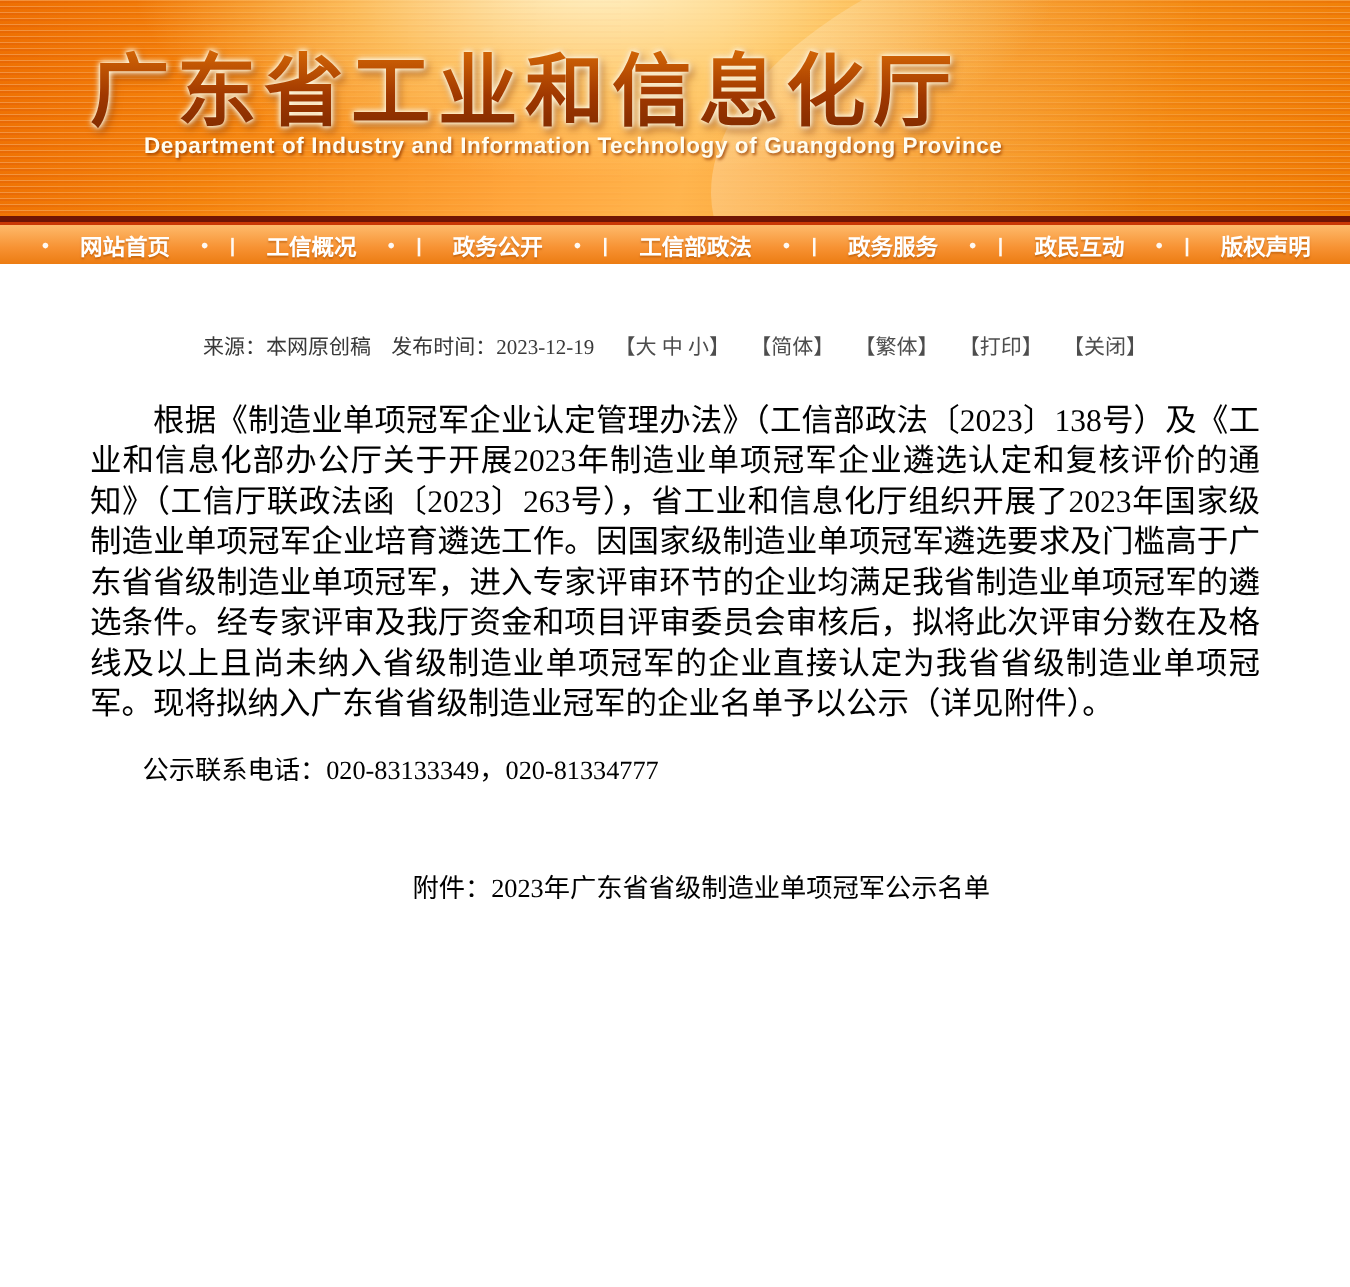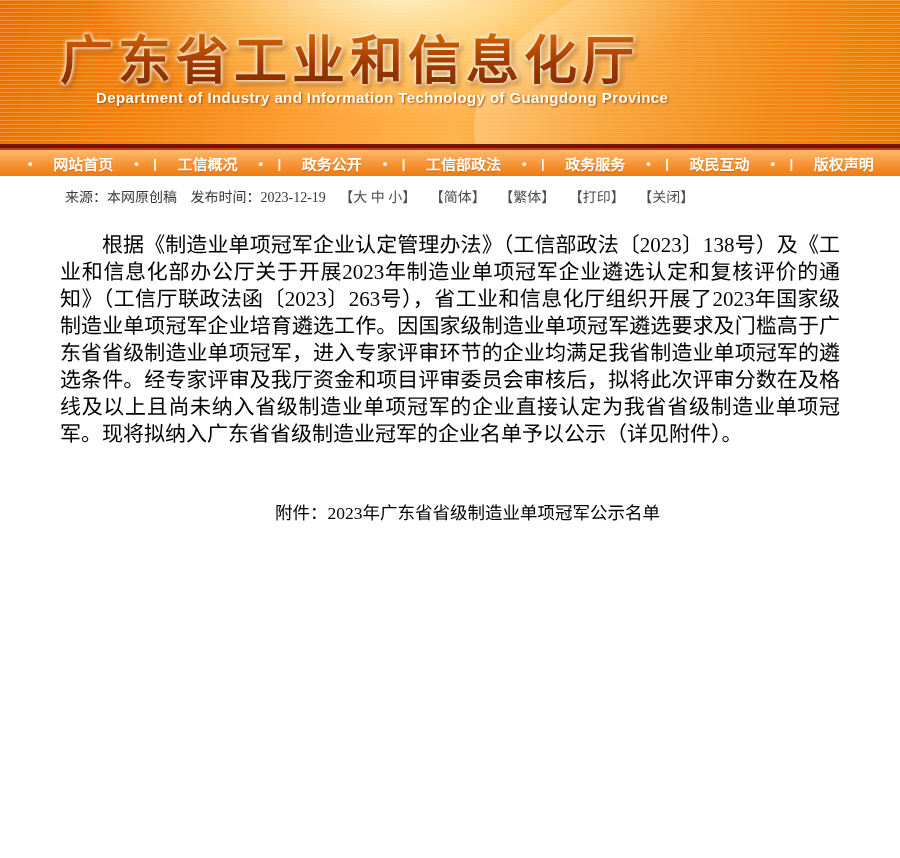--- a/index.html
+++ b/index.html
@@ -115,21 +115,22 @@
     padding-bottom: 8px;
   }
   .article-title {
     margin: 62px 0 0 0;
     text-align: center;
     font-size: 21px;
     font-weight: bold;
     color: #000;
   }
   .article-meta {
-    margin-top: 10px;
+    margin-top: 44px;
+    text-align: center;
     font-size: 14px;
     color: #383838;
   }
   .article-meta span { margin: 0 5px; }
   .article-meta .ctrl {
     color: #4d4d4d;
     cursor: pointer;
   }
   .para {
     margin: 26px 0 0 0;
@@ -190,16 +191,17 @@
     <span>发布时间：2023-12-19</span>
     <span class="ctrl">【大 中 小】</span>
     <span class="ctrl">【简体】</span>
     <span class="ctrl">【繁体】</span>
     <span class="ctrl">【打印】</span>
     <span class="ctrl">【关闭】</span>
   </div>
 
   <p class="para">根据《制造业单项冠军企业认定管理办法》（工信部政法〔2023〕138号）及《工业和信息化部办公厅关于开展2023年制造业单项冠军企业遴选认定和复核评价的通知》（工信厅联政法函〔2023〕263号），省工业和信息化厅组织开展了2023年国家级制造业单项冠军企业培育遴选工作。因国家级制造业单项冠军遴选要求及门槛高于广东省省级制造业单项冠军，进入专家评审环节的企业均满足我省制造业单项冠军的遴选条件。经专家评审及我厅资金和项目评审委员会审核后，拟将此次评审分数在及格线及以上且尚未纳入省级制造业单项冠军的企业直接认定为我省省级制造业单项冠军。现将拟纳入广东省省级制造业冠军的企业名单予以公示（详见附件）。</p>
 
+  <p class="contact-line">公示联系电话：020-83133349，020-81334777</p>
 
   <a class="attachment-line">附件：2023年广东省省级制造业单项冠军公示名单</a>
 
 </main>
 
 </body></html>

